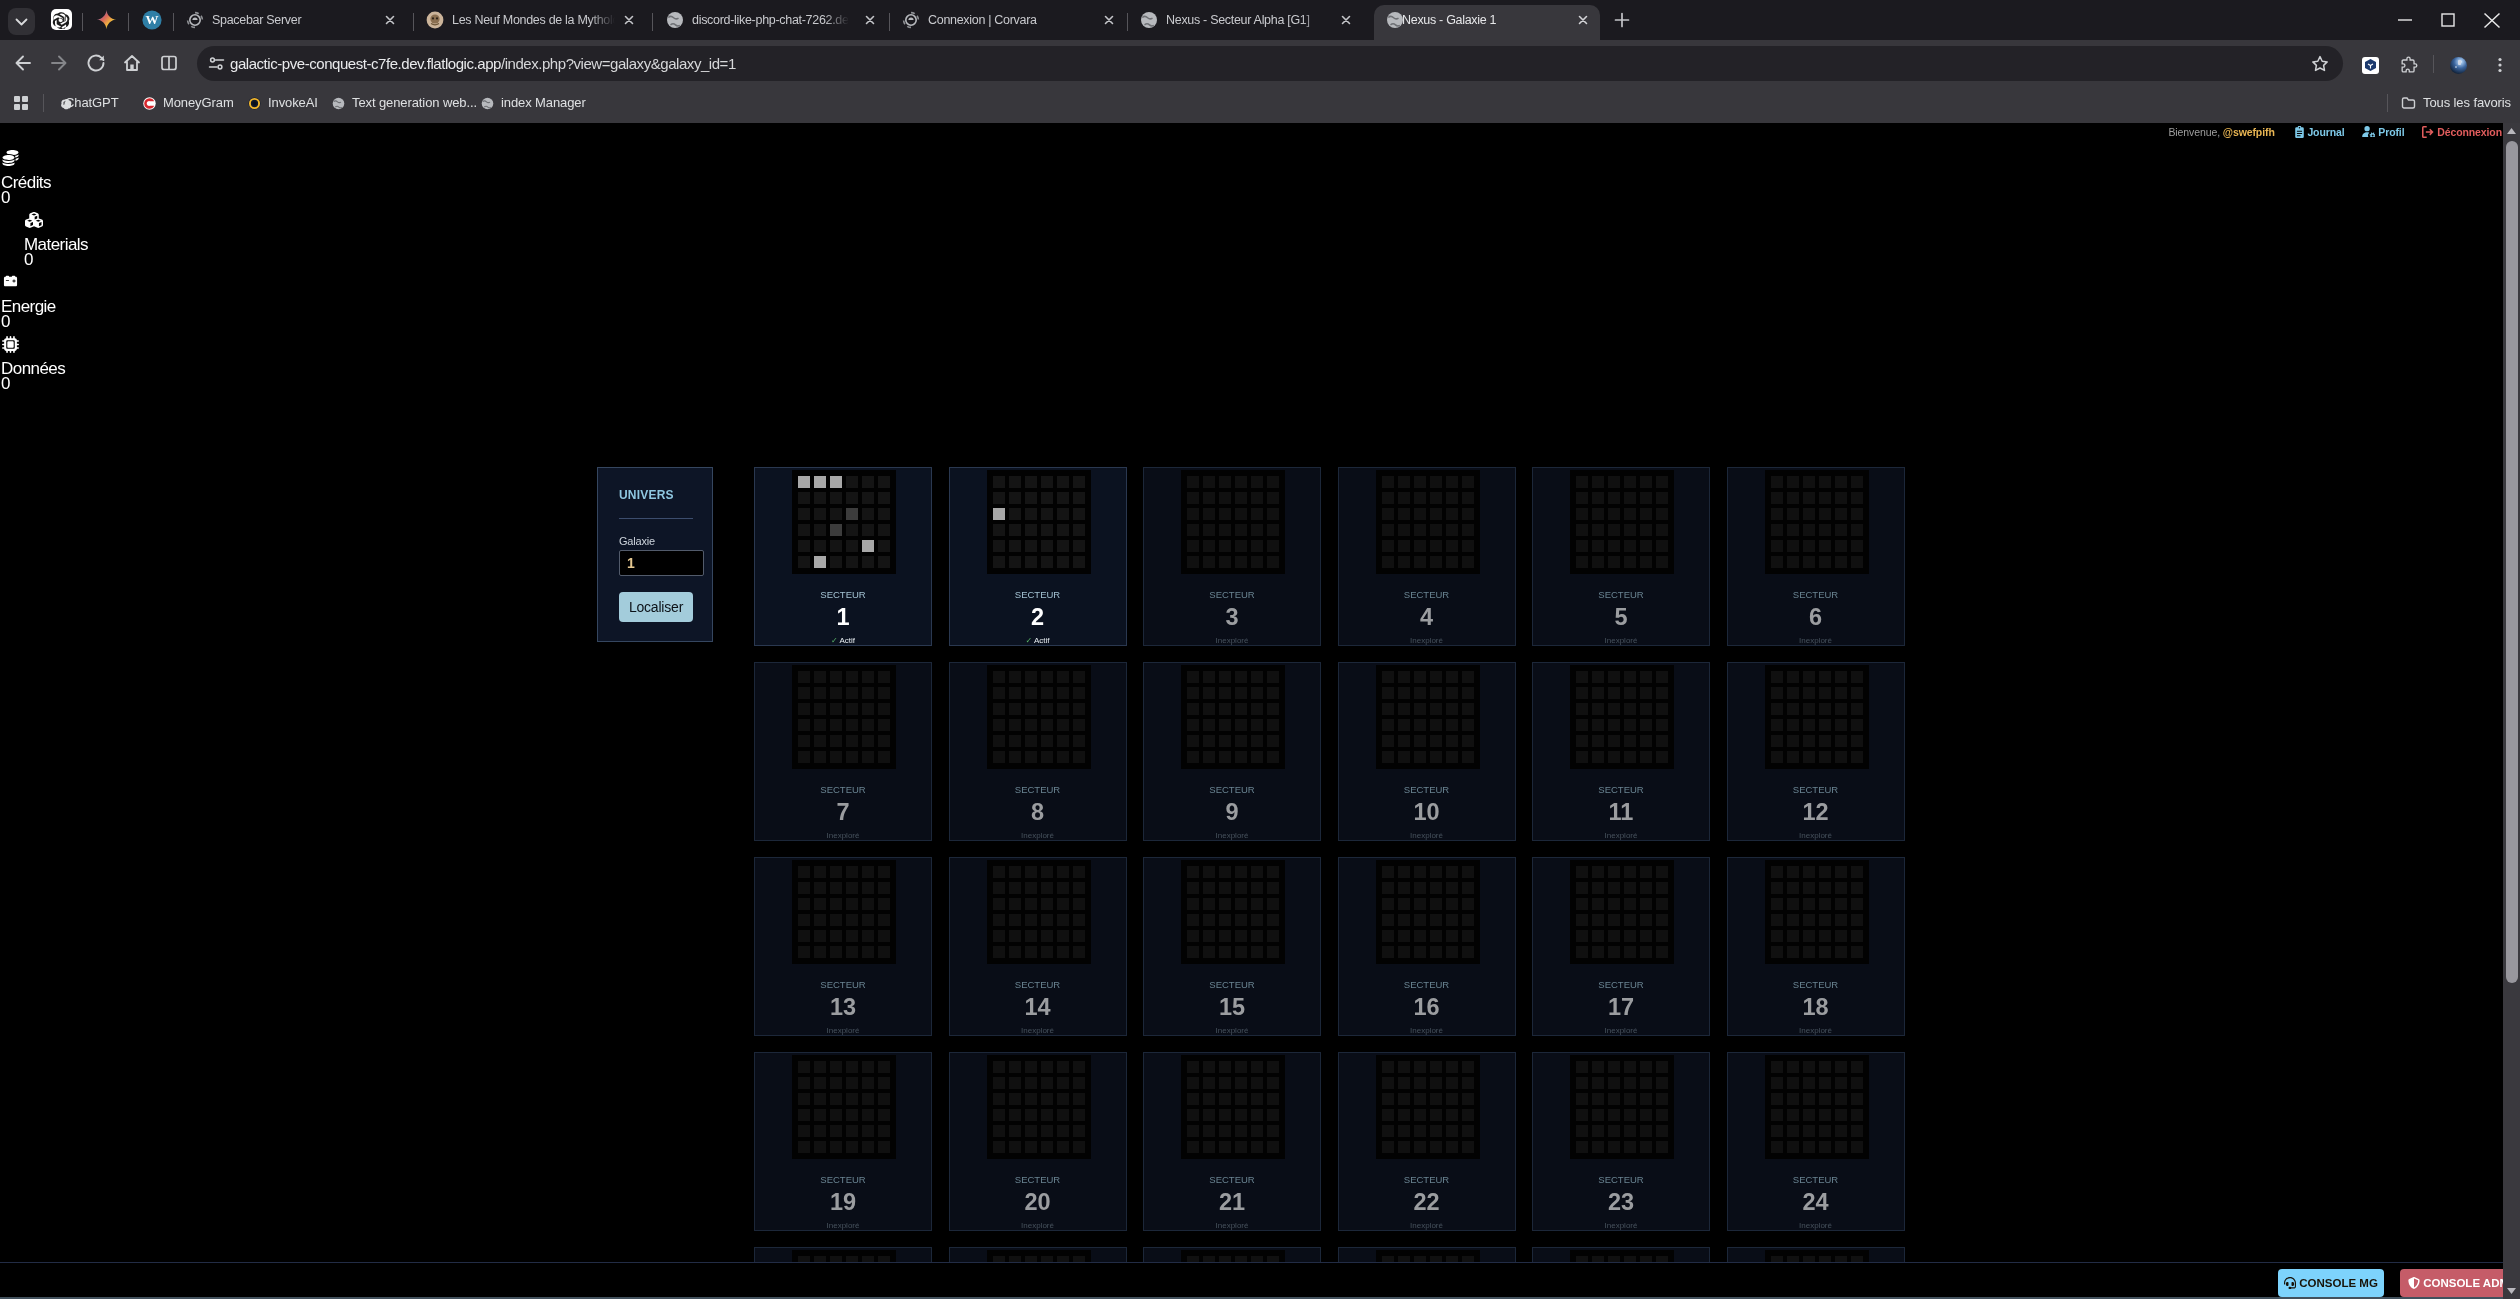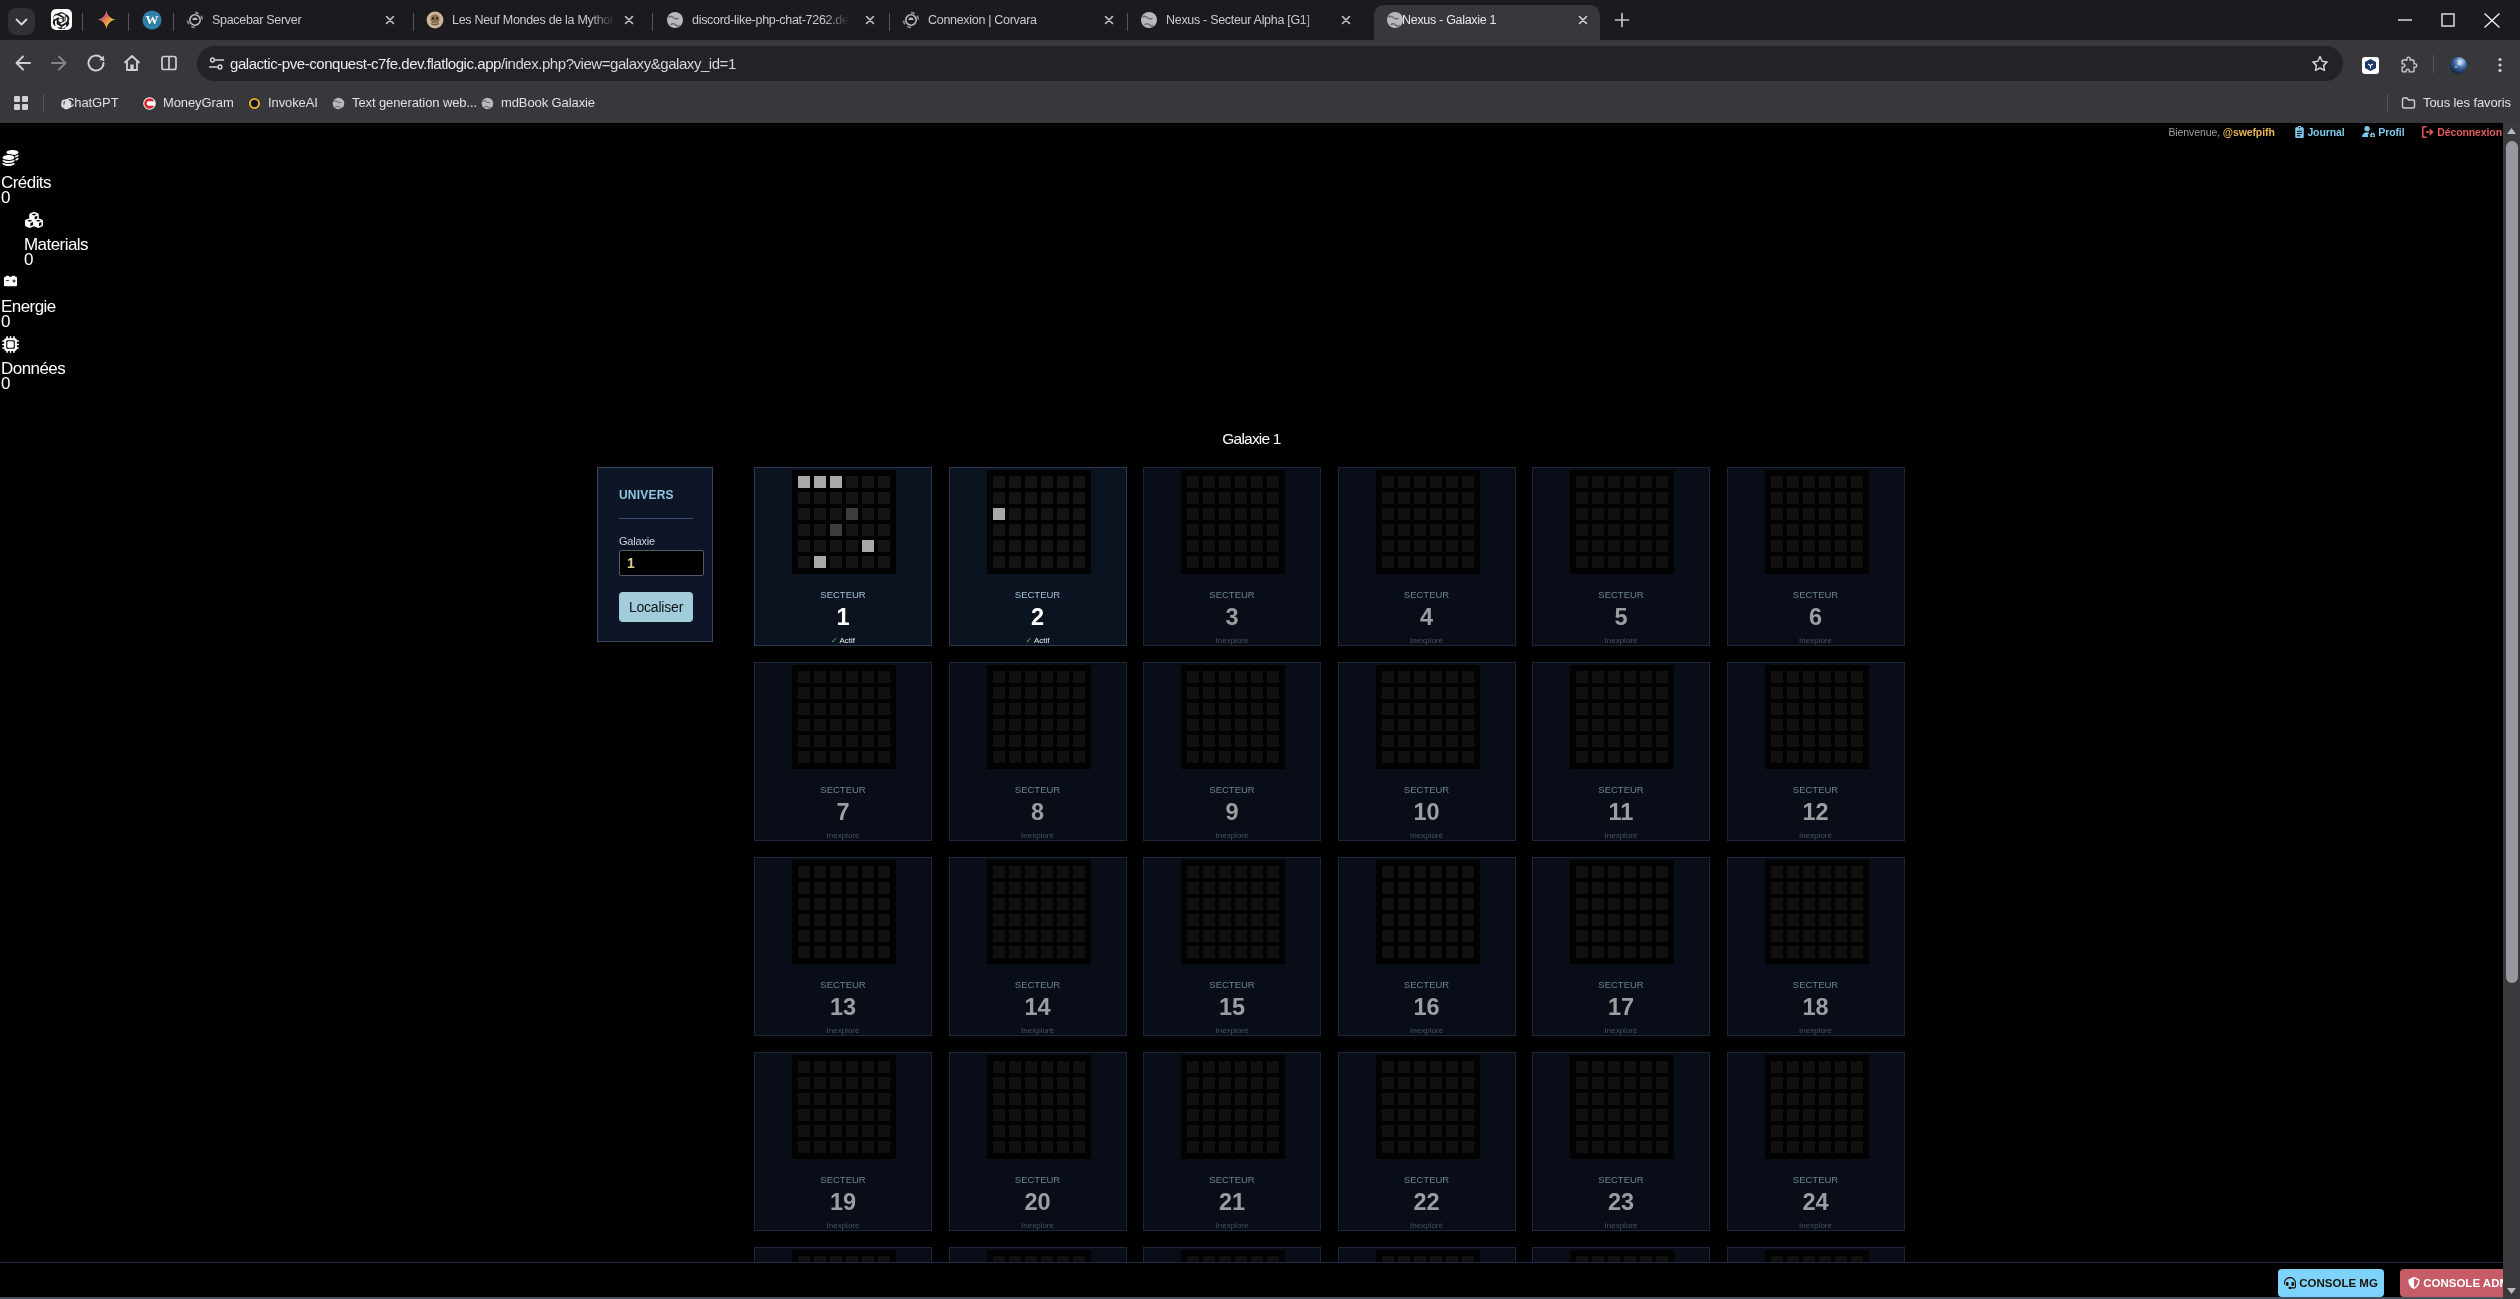--- a/index.html
+++ b/index.html
@@ -301,21 +301,21 @@
           <circle cx="9" cy="9" r="8" fill="#b7b9bd"></circle>
           <path d="M2.3 6.5c2-1.8 4-1 5.3.2 1.4 1.3 3.2 1.5 4.9.4M4.5 13.8c1.8-1.4 3.6-1.2 5 .1 1.2 1.1 2.8 1.3 4.3.5" stroke="#6e7074" stroke-width="1.5" fill="none"></path>
         </svg>
       <span class="bt" style="left:20px;">Text generation web...</span>
     </div>
     <div class="bmk" style="left:481px;">
       <svg class="abs" style="left:0;top:14px;" width="13" height="13" viewBox="0 0 18 18">
           <circle cx="9" cy="9" r="8" fill="#b7b9bd"></circle>
           <path d="M2.3 6.5c2-1.8 4-1 5.3.2 1.4 1.3 3.2 1.5 4.9.4M4.5 13.8c1.8-1.4 3.6-1.2 5 .1 1.2 1.1 2.8 1.3 4.3.5" stroke="#6e7074" stroke-width="1.5" fill="none"></path>
         </svg>
-      <span class="bt" style="left:20px;">mdBook Galaxie</span>
+      <span class="bt" style="left:20px;">index Manager</span>
     </div>
     <div class="abs" style="left:2387px;top:11px;width:1px;height:18px;background:#56555a;"></div>
     <div class="bmk" style="left:2401px;">
       <svg class="abs" style="left:0;top:13px;" width="15" height="14" viewBox="0 0 15 14">
           <path d="M1.5 3.5a1.5 1.5 0 0 1 1.5-1.5h3l1.5 2h4.5A1.5 1.5 0 0 1 13.5 5.5v5a1.5 1.5 0 0 1-1.5 1.5H3a1.5 1.5 0 0 1-1.5-1.5z" fill="none" stroke="#ced0d3" stroke-width="1.4"></path>
         </svg>
       <span class="bt" style="left:22px;">Tous les favoris</span>
     </div>
   </div>
 
@@ -362,21 +362,20 @@
         </div>
       <div class="rblk" style="top:213px;">
           <svg width="17" height="17" viewBox="0 0 512 512">
             <path fill="#fff" d="M176 24c0-13.3-10.7-24-24-24s-24 10.7-24 24v40c-35.3 0-64 28.7-64 64H24c-13.3 0-24 10.7-24 24s10.7 24 24 24h40v56H24c-13.3 0-24 10.7-24 24s10.7 24 24 24h40v56H24c-13.3 0-24 10.7-24 24s10.7 24 24 24h40c0 35.3 28.7 64 64 64v40c0 13.3 10.7 24 24 24s24-10.7 24-24v-40h56v40c0 13.3 10.7 24 24 24s24-10.7 24-24v-40h56v40c0 13.3 10.7 24 24 24s24-10.7 24-24v-40c35.3 0 64-28.7 64-64h40c13.3 0 24-10.7 24-24s-10.7-24-24-24h-40v-56h40c13.3 0 24-10.7 24-24s-10.7-24-24-24h-40v-56h40c13.3 0 24-10.7 24-24s-10.7-24-24-24h-40c0-35.3-28.7-64-64-64V24c0-13.3-10.7-24-24-24s-24 10.7-24 24v40h-56V24c0-13.3-10.7-24-24-24s-24 10.7-24 24v40h-56V24zM160 128h192c17.7 0 32 14.3 32 32v192c0 17.7-14.3 32-32 32H160c-17.7 0-32-14.3-32-32V160c0-17.7 14.3-32 32-32zm32 32c-17.7 0-32 14.3-32 32v128c0 17.7 14.3 32 32 32h128c17.7 0 32-14.3 32-32V192c0-17.7-14.3-32-32-32H192z"></path>
           </svg>
           <div class="rl">Données</div>
           <div class="rv">0</div>
         </div>
     </div>
 
-    <div id="gtitle">Galaxie 1</div>
 
     <div id="univers">
       <h3>UNIVERS</h3>
       <div class="hr"></div>
       <div class="lbl">Galaxie</div>
       <input value="1" style="">
       <div class="btn">Localiser</div>
     </div>
 
     <div id="sgrid">

